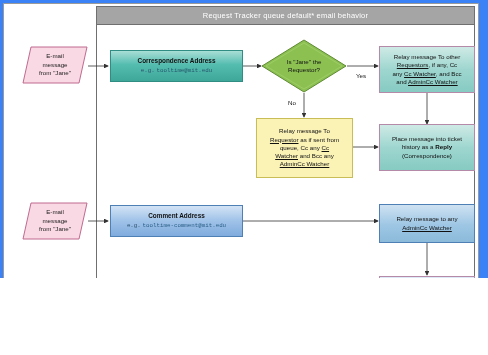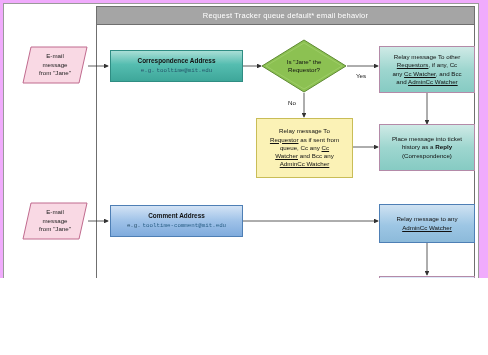--- a/index.html
+++ b/index.html
@@ -4,21 +4,21 @@
 <style>
   html, body {
     margin: 0;
     padding: 0;
     background: #ffffff;
   }
   #page {
     position: relative;
     width: 488px;
     height: 278px;
-    background: #f0abfc;
+    background: #3b82f6;
     font-family: "Liberation Sans", sans-serif;
     overflow: hidden;
   }
   
   .page-border {
     position: absolute;
     left: 3px; top: 3px;
     width: 476px; height: 343px;
     border: 1px solid #9a9a9a;
     background: #ffffff;

